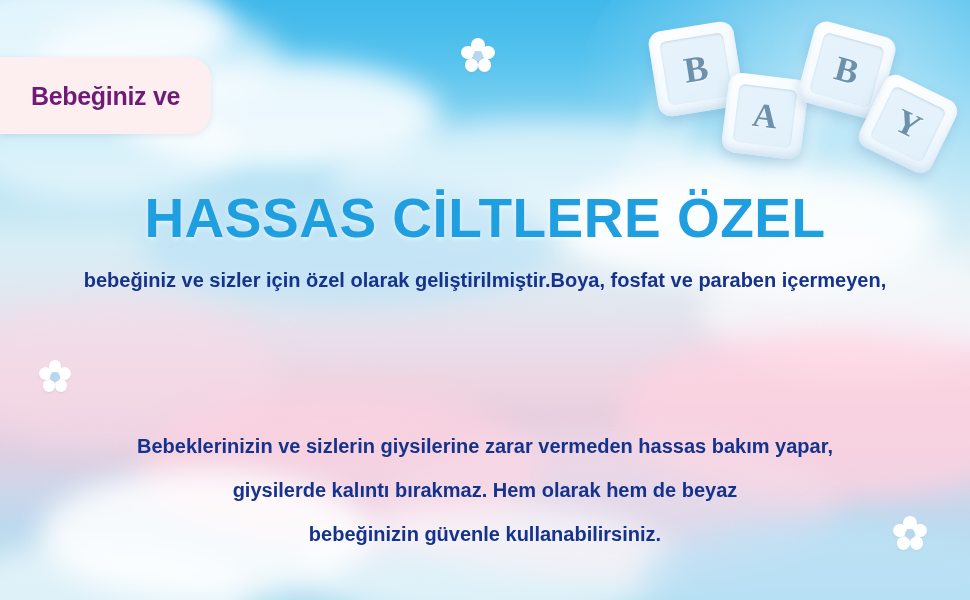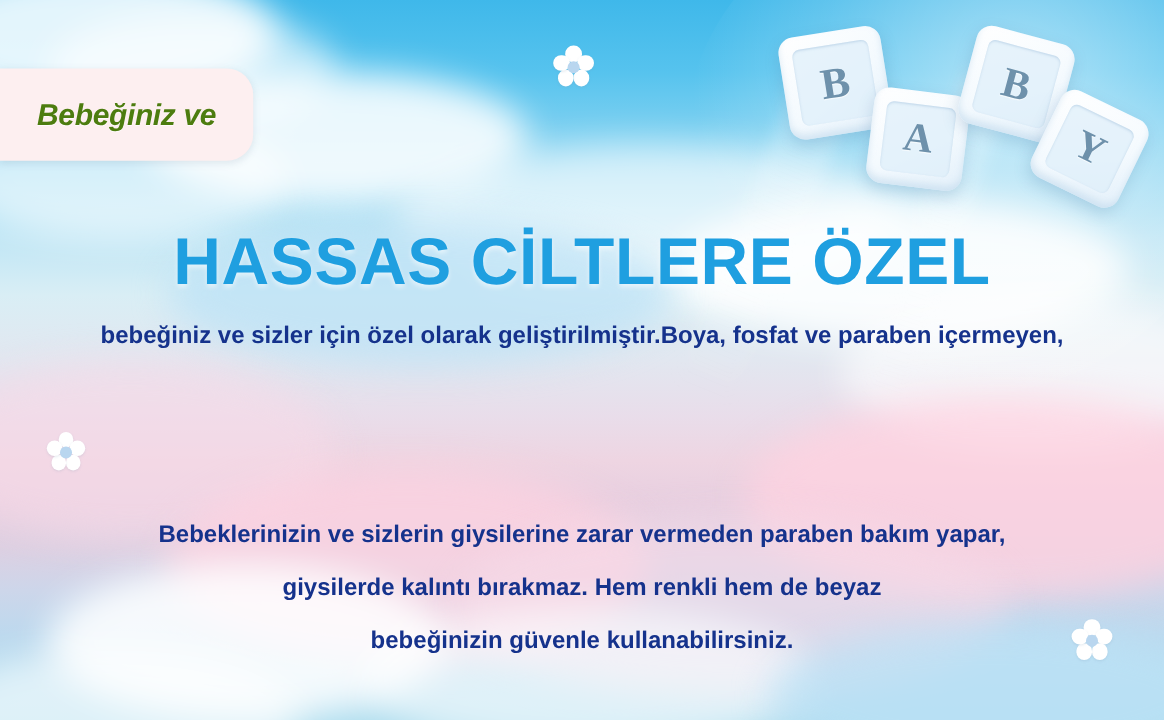--- a/index.html
+++ b/index.html
@@ -81,27 +81,26 @@
     border-top-right-radius: 22px;
     border-bottom-right-radius: 22px;
     box-shadow: 0 2px 6px rgba(80,110,140,0.13);
     display: flex;
     flex-direction: column;
     align-items: center;
     justify-content: center;
     line-height: 1.12;
   }
   #badge .bline {
-    color: #4d7c0f;
+    color: #701a75;
     font-weight: bold;
     font-size: 25px;
     letter-spacing: -0.3px;
     white-space: nowrap;
     text-shadow: 0 1px 0 rgba(255,255,255,0.75);
-    font-style: italic;
   }
 
   
   #headline {
     position: absolute;
     top: 186px;
     left: 0;
     width: 970px;
     text-align: center;
     color: #1f9fe0;
@@ -204,22 +203,22 @@
     <span class="bline">Bebeğiniz ve</span>
   </div>
 
   <div id="headline">HASSAS CİLTLERE ÖZEL</div>
 
   <div class="para" id="para1">
     <span class="pline">bebeğiniz ve sizler için özel olarak geliştirilmiştir.Boya, fosfat ve paraben içermeyen,</span>
   </div>
 
   <div class="para" id="para2">
-    <span class="pline">Bebeklerinizin ve sizlerin giysilerine zarar vermeden paraben bakım yapar,</span>
-    <span class="pline">giysilerde kalıntı bırakmaz. Hem renkli hem de beyaz</span>
+    <span class="pline">Bebeklerinizin ve sizlerin giysilerine zarar vermeden hassas bakım yapar,</span>
+    <span class="pline">giysilerde kalıntı bırakmaz. Hem olarak hem de beyaz</span>
     <span class="pline">bebeğinizin güvenle kullanabilirsiniz.</span>
   </div>
 
   <div id="blocks-host">
       <div class="block" style="left: 653px; top: 26px; width: 86px; height: 86px; transform: rotate(-9deg);">
         <div class="inset"></div>
         <span class="glyph" style="font-size: 36px;">B</span>
       </div>
       <div class="block" style="left: 725px; top: 76px; width: 80px; height: 80px; transform: rotate(7deg);">
         <div class="inset"></div>

